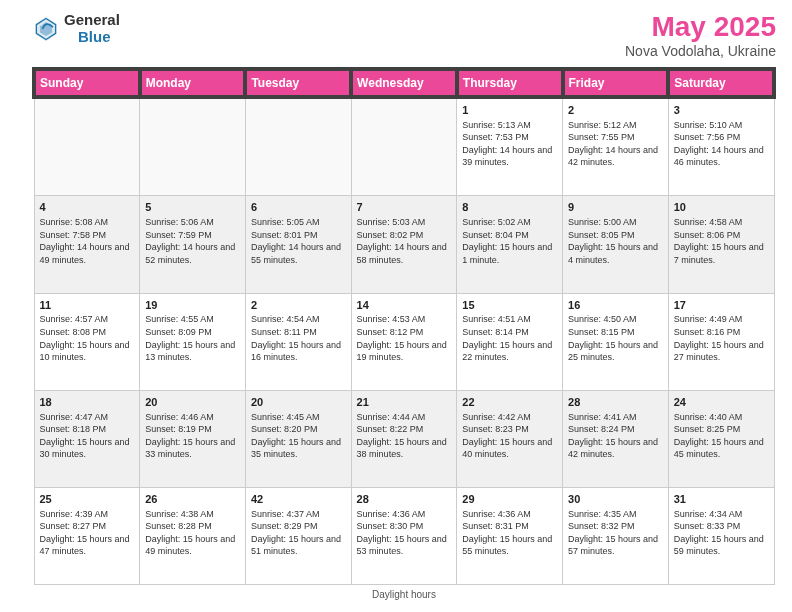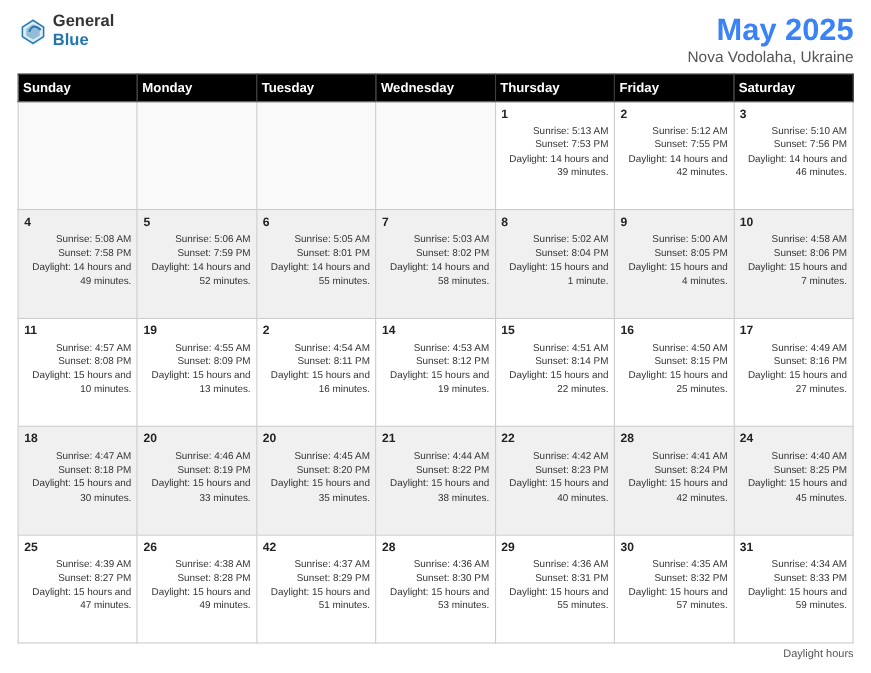--- a/index.html
+++ b/index.html
@@ -6,21 +6,21 @@
     body {
       font-family: Arial, sans-serif;
       background: #fff;
       width: 792px;
       height: 612px;
       overflow: hidden;
     }
     .page {
       width: 792px;
       height: 612px;
-      padding: 12px 16px 12px 16px;
+      padding: 12px 16px 12px 32px;
       display: flex;
       flex-direction: column;
     }
     .header {
       display: flex;
       justify-content: space-between;
       align-items: flex-start;
       margin-bottom: 8px;
     }
     .logo {
@@ -35,55 +35,56 @@
     }
     .logo-general {
       font-size: 15px;
       font-weight: bold;
       color: #333;
     }
     .logo-blue {
       font-size: 15px;
       font-weight: bold;
       color: #2176ae;
+      margin-left: 14px;
     }
     .logo-icon {
       width: 28px;
       height: 28px;
     }
     .title-block {
       text-align: right;
     }
     .title-block h1 {
       font-size: 28px;
       font-weight: bold;
-      color: #3b82f6;
+      color: #ec4899;
       line-height: 1.1;
     }
     .title-block h2 {
       font-size: 14px;
       font-weight: normal;
       color: #555;
       text-align: center;
     }
     .calendar {
       flex: 1;
       border: 1px solid #ccc;
       border-collapse: collapse;
       width: 100%;
       table-layout: fixed;
     }
     .calendar th {
-      background-color: #000000;
+      background-color: #ec4899;
       color: #fff;
       font-size: 12px;
       font-weight: bold;
       padding: 5px 4px;
       text-align: left;
-      border: 1px solid #404040;
+      border: 4px solid #404040;
     }
     .calendar td {
       border: 1px solid #ccc;
       vertical-align: top;
       padding: 4px 5px;
       font-size: 9.5px;
       color: #333;
       line-height: 1.35;
       background: #fff;
     }
@@ -97,27 +98,26 @@
       font-size: 11px;
       font-weight: bold;
       color: #222;
       display: block;
       margin-bottom: 1px;
     }
     .day-info {
       font-size: 9px;
       color: #333;
       line-height: 1.4;
-      text-align: right;
     }
     .footer-note {
       font-size: 10px;
       color: #555;
       margin-top: 4px;
-      text-align: right;
+      text-align: center;
     }
   </style>
 </head>
 <body>
 
 <div class="page">
   <div class="header">
     <div class="logo">
 
       <svg class="logo-icon" viewBox="0 0 32 32" xmlns="http://www.w3.org/2000/svg">

